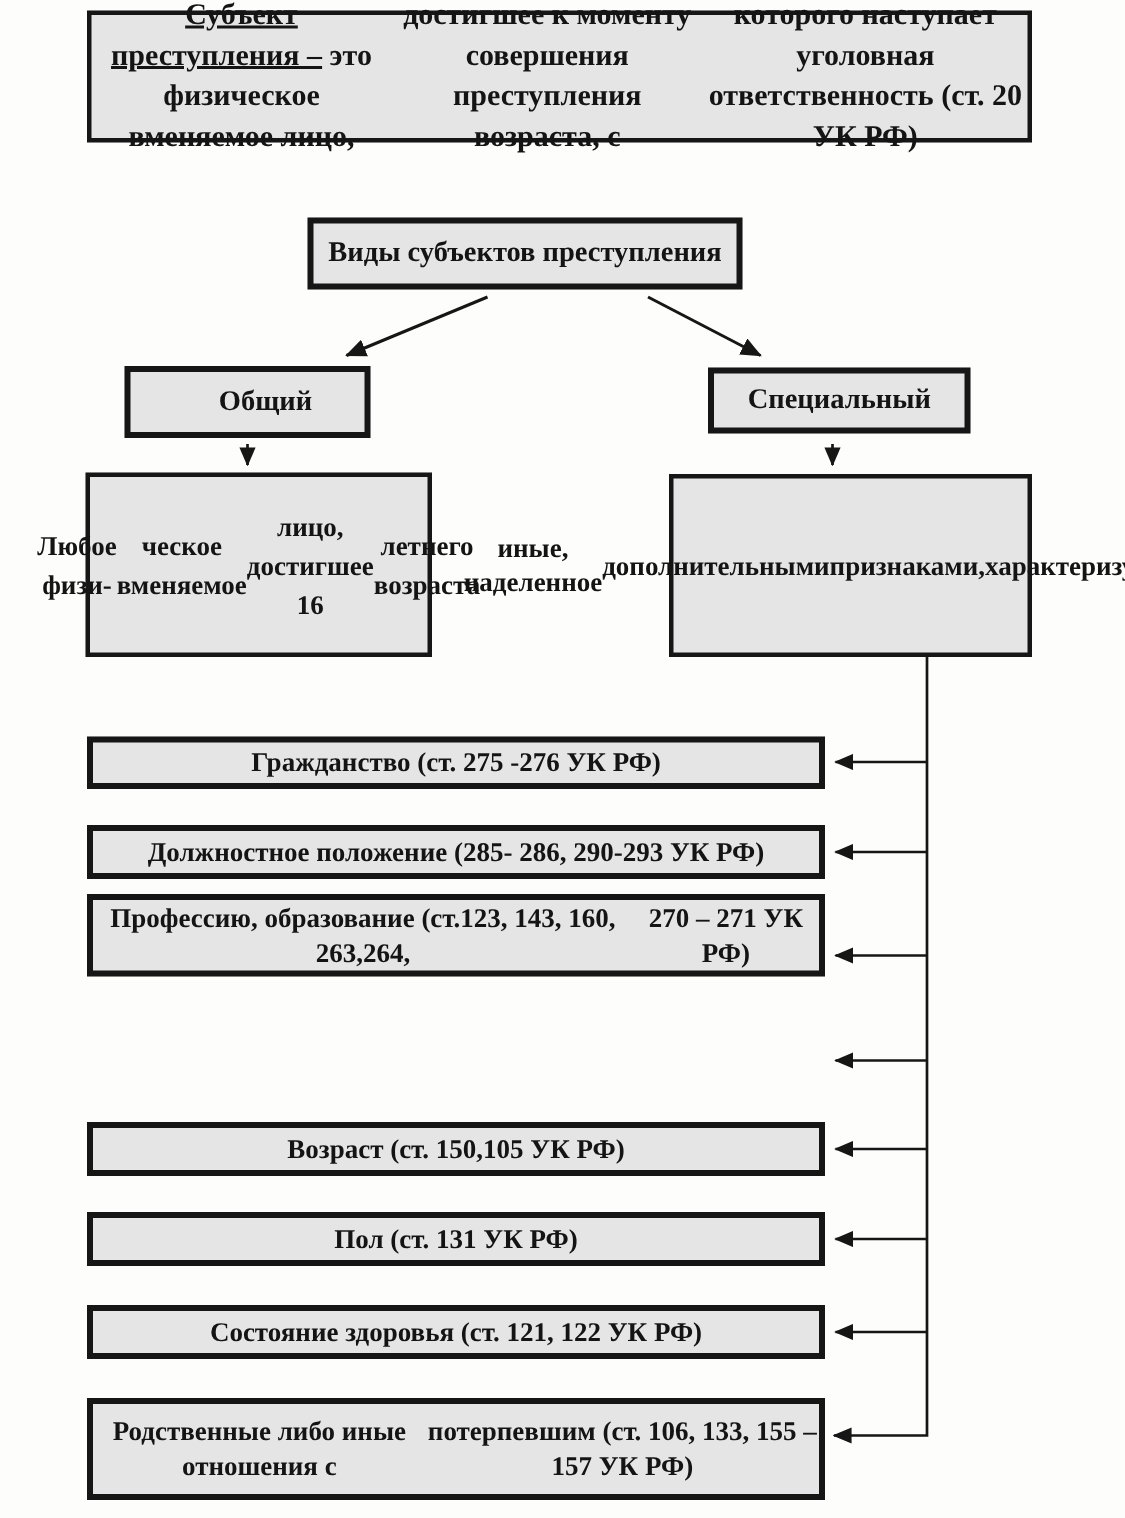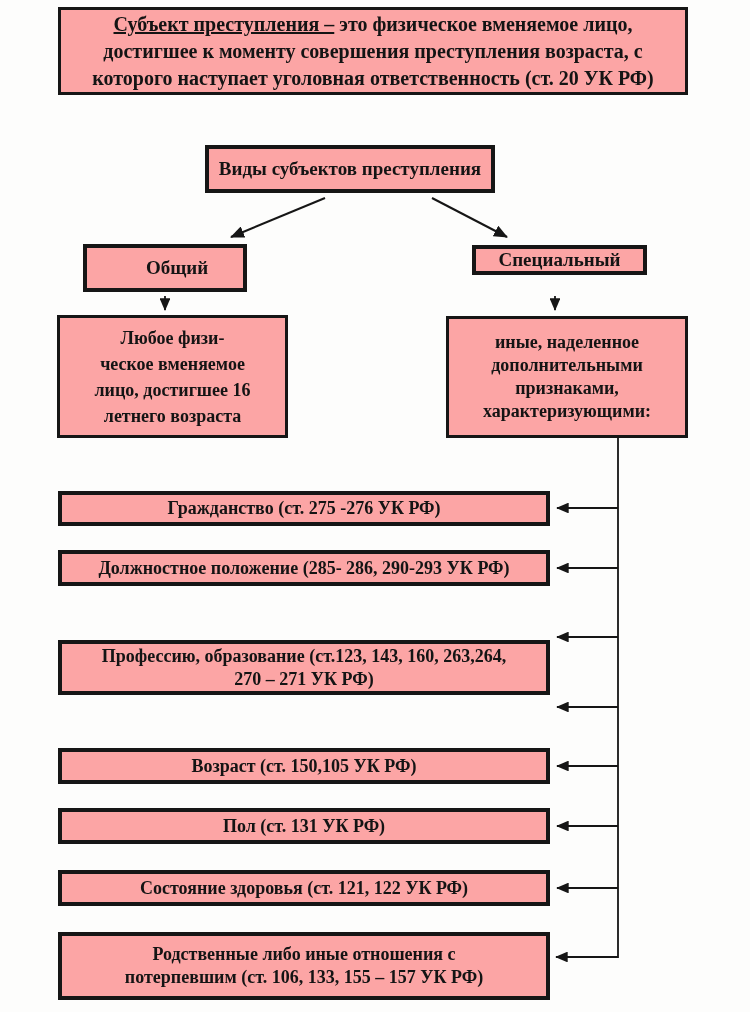--- a/index.html
+++ b/index.html
@@ -16,42 +16,41 @@
     background: #fdfdfc;
     overflow: hidden;
   }
   .connectors {
     position: absolute;
     inset: 0;
     z-index: 0;
   }
   .box {
     position: absolute;
-    background: #fca5a5;
+    background: #e5e5e5;
     border: 4px solid #161616;
     z-index: 1;
     display: flex;
-    flex-direction: column;
     justify-content: center;
     align-items: center;
     text-align: center;
   }
   .definition {
     left: 58px; top: 7px; width: 630px; height: 88px;
     border-width: 3px;
     font-size: 20px; line-height: 27px;
   }
   .definition .term { text-decoration: underline; }
   .types {
     left: 205px; top: 145px; width: 290px; height: 48px;
     font-size: 19px;
   }
   .branch { font-size: 19px; }
   .branch.general { left: 83px; top: 244px; width: 164px; height: 48px; padding-left: 24px; }
-  .branch.special { left: 472px; top: 245px; width: 175px; height: 30px; }
+  .branch.special { left: 472px; top: 245px; width: 175px; height: 44px; }
   .desc {
     font-size: 18px;
     border-width: 3px;
   }
   .desc.general { left: 57px; top: 315px; width: 231px; height: 123px; line-height: 26px; }
   .desc.special { left: 446px; top: 316px; width: 242px; height: 122px; line-height: 23px; }
   .attr-box {
     left: 58px; width: 492px;
     font-size: 18px; line-height: 23px;
   }
@@ -118,21 +117,21 @@
   </div>
 
   <div class="box attr-box" style="top:491px;height:35px;">
     <div>Гражданство (ст. 275 -276 УК РФ)</div>
     <div></div>
   </div>
   <div class="box attr-box" style="top:550px;height:36px;">
     <div>Должностное положение (285- 286, 290-293 УК РФ)</div>
     <div></div>
   </div>
-  <div class="box attr-box" style="top:640px;height:55px;font-family:Liberation Serif, serif;">
+  <div class="box attr-box" style="top:596px;height:55px;font-family:Liberation Serif, serif;">
     <div>Профессию, образование (ст.123, 143, 160, 263,264,</div>
     <div>270 – 271 УК РФ)</div>
   </div>
   <div class="box attr-box" style="top:748px;height:36px;">
     <div>Возраст (ст. 150,105 УК РФ)</div>
     <div></div>
   </div>
   <div class="box attr-box" style="top:808px;height:36px;">
     <div>Пол (ст. 131 УК РФ)</div>
     <div></div>

